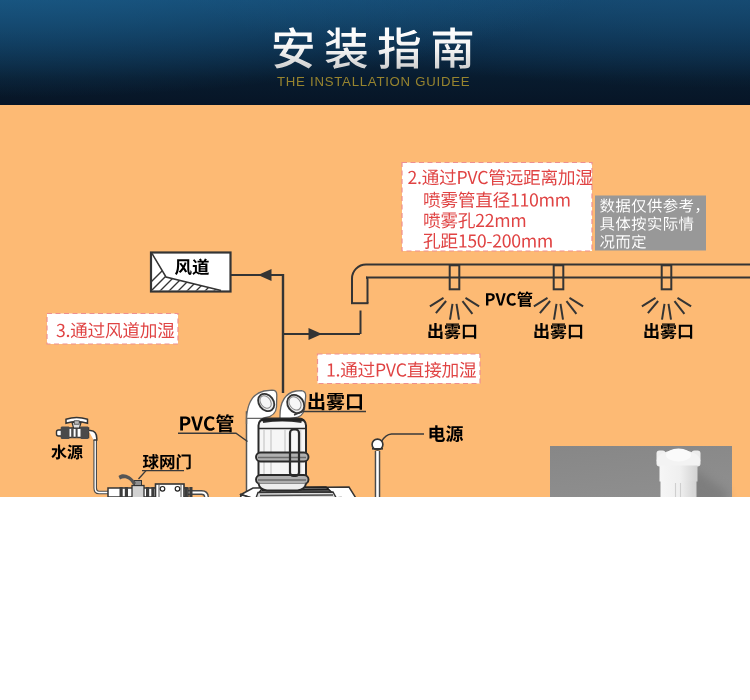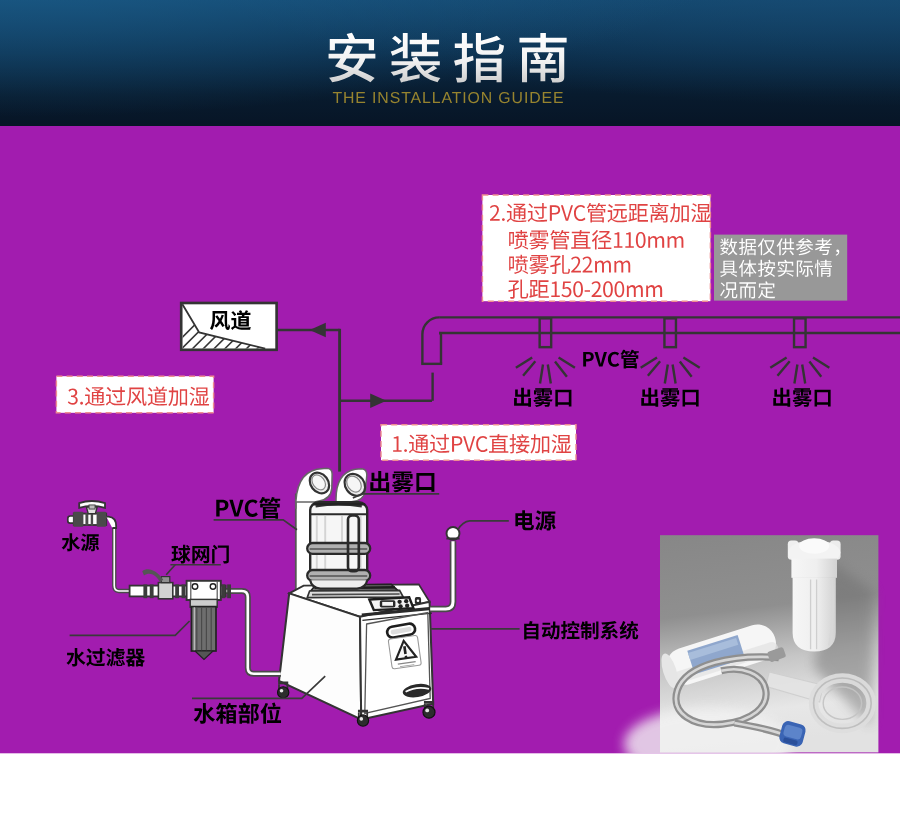--- a/index.html
+++ b/index.html
@@ -1,14 +1,14 @@
 <!DOCTYPE html>
 <html><head><meta charset="utf-8"><style>
 html,body{margin:0;padding:0;}
-#page{position:relative;width:750px;height:628px;background:#a21caf;overflow:hidden;font-family:"Liberation Sans",sans-serif;}
+#page{position:relative;width:750px;height:497px;background:#fdba74;overflow:hidden;font-family:"Liberation Sans",sans-serif;}
 #hdr{position:absolute;left:0;top:0;width:750px;height:105px;
 background:radial-gradient(130% 230% at 2% -50%,rgba(28,95,140,1) 0%,rgba(28,95,140,0) 62%),radial-gradient(140% 240% at 98% -55%,rgba(26,82,122,0.9) 0%,rgba(26,82,122,0) 58%),linear-gradient(180deg,#114168 0%,#0b2c49 42%,#081b2e 75%,#071526 100%);}
 svg{position:absolute;left:0;top:0;}
 </style></head>
 <body>
 <div id="page">
 <div id="hdr"></div>
 <svg width="750" height="700" viewBox="0 0 750 700">
       <defs>
         <linearGradient id="tg" x1="0" y1="0" x2="0" y2="1">

